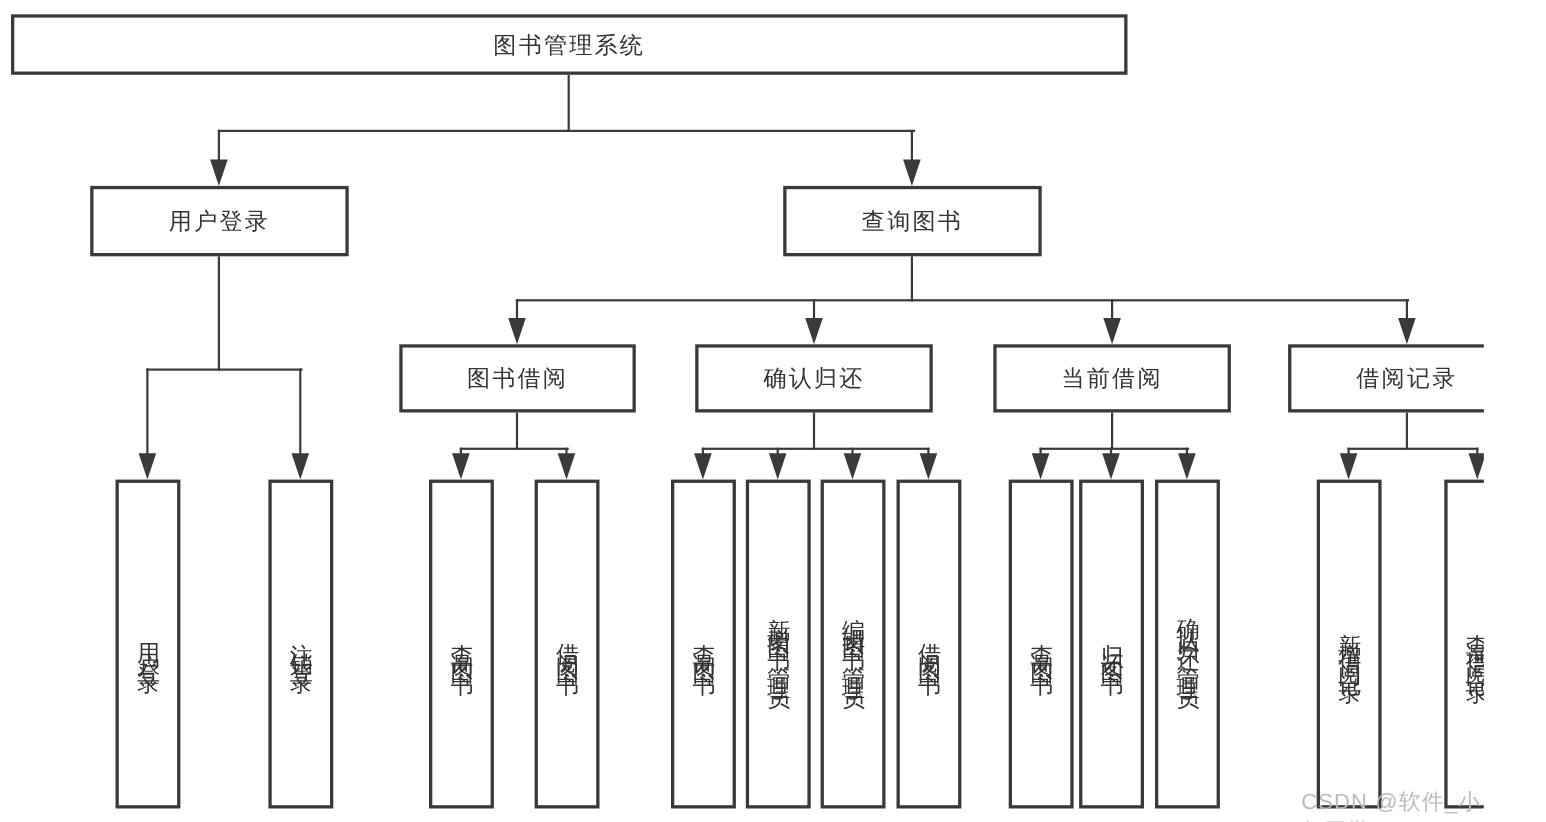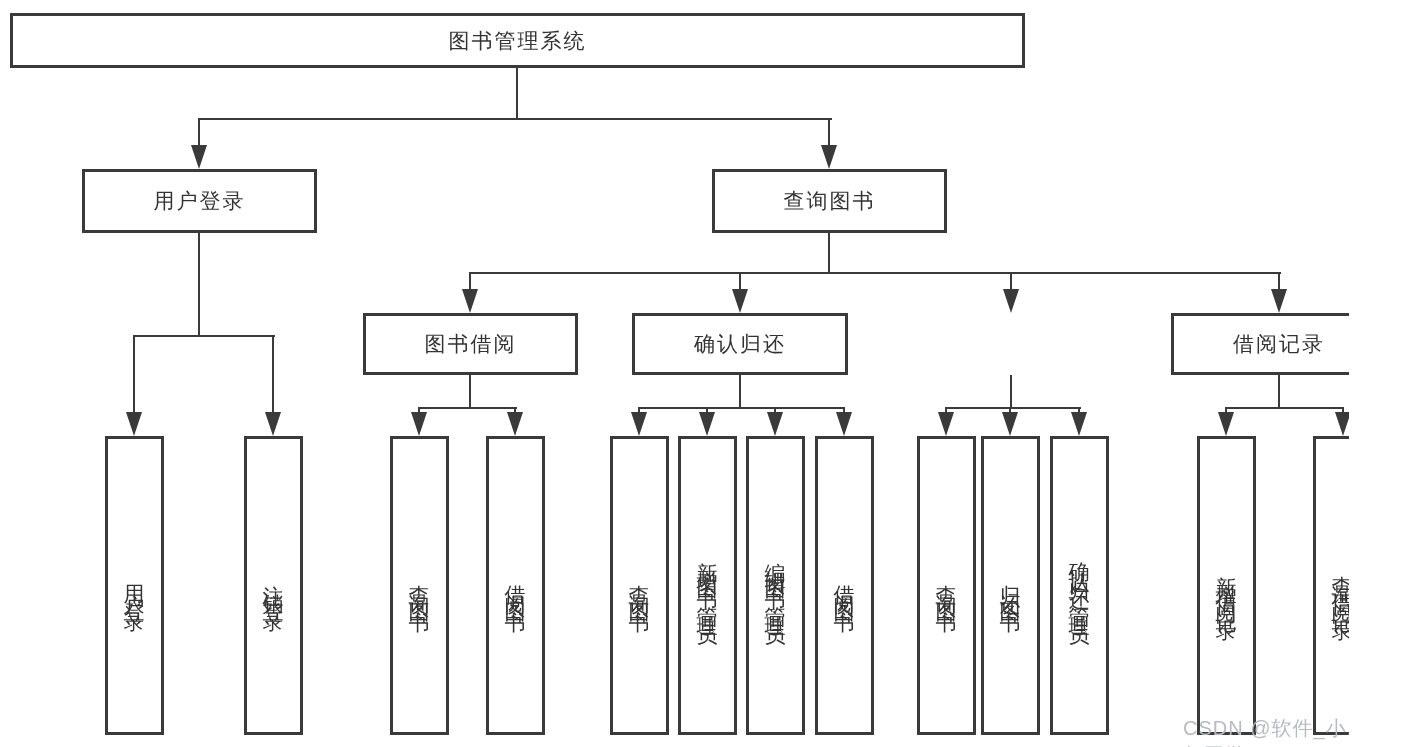--- a/index.html
+++ b/index.html
@@ -86,20 +86,21 @@
   <div class="arrow" style="left:462px; top:289px;"></div>
   <div class="vline" style="left:739px; top:272px; height:20px;"></div>
   <div class="arrow" style="left:732px; top:289px;"></div>
   <div class="vline" style="left:1010px; top:272px; height:20px;"></div>
   <div class="arrow" style="left:1003px; top:289px;"></div>
   <div class="vline" style="left:1278px; top:272px; height:20px;"></div>
   <div class="arrow" style="left:1271px; top:289px;"></div>
 
   <div class="box" id="n-new-book">图书借阅</div>
   <div class="box" id="n-book-borrow">确认归还</div>
+  <div class="box" id="n-current-borrow">当前借阅</div>
   <div class="box" id="n-borrow-record">借阅记录</div>
 
   <div class="vline" style="left:469px; top:375px; height:34px;"></div>
   <div class="hline" style="left:418px; top:407px; width:99px;"></div>
   <div class="vline" style="left:418px; top:407px; height:10px;"></div>
   <div class="arrow" style="left:411px; top:412px;"></div>
   <div class="vline" style="left:514px; top:407px; height:10px;"></div>
   <div class="arrow" style="left:507px; top:412px;"></div>
 
   <div class="vline" style="left:739px; top:375px; height:34px;"></div>

